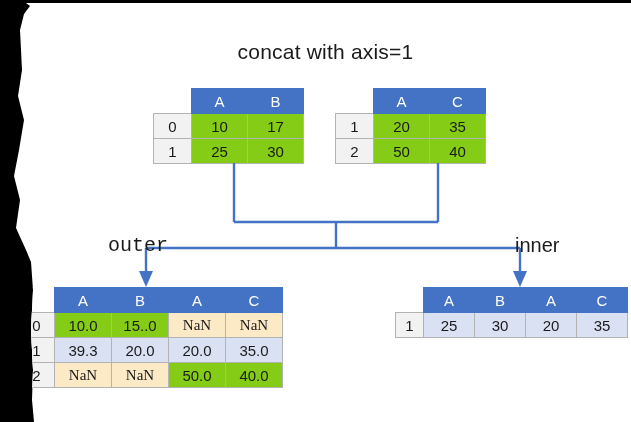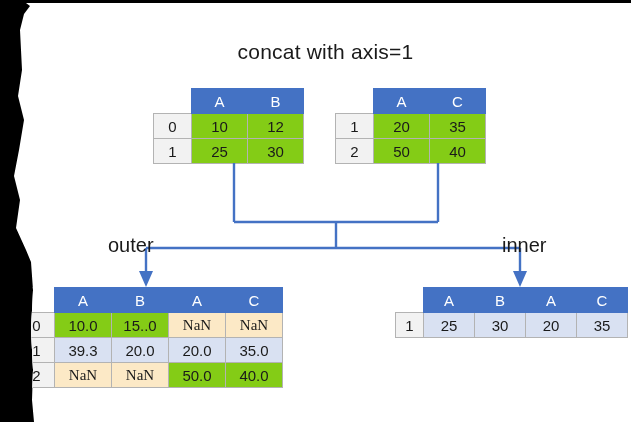--- a/index.html
+++ b/index.html
@@ -35,22 +35,22 @@
   .lbl { position: absolute; color: #1a1a1a; white-space: nowrap; margin-left: 10px; }
 
   #title {
     left: 0; top: 40px;
     width: 631px;
     text-align: center;
     font-size: 21px;
     letter-spacing: 0.2px;
   }
 
-  #outer-label { left: 98px; top: 234px; font-size: 20px; }
-  #inner-label { left: 492px; top: 234px; font-size: 20px; }
+  #outer-label { left: 98px; top: 234px; font-size: 20px; font-family: Liberation Mono, monospace; }
+  #inner-label { left: 505px; top: 234px; font-size: 20px; }
 
   
   .tbl {
     position: absolute;
     border-collapse: collapse;
     font-size: 15px;
     color: #1a1a1a;
     background: #ffffff;
   }
   .tbl td, .tbl th {
@@ -115,21 +115,21 @@
         <tr>
           <th class="corner"></th>
           <th class="hdr">A</th>
           <th class="hdr">B</th>
         </tr>
       </thead>
       <tbody>
         <tr>
           <td class="idx">0</td>
           <td class="plain">10</td>
-          <td class="plain">12</td>
+          <td class="plain">17</td>
         </tr>
         <tr>
           <td class="idx">1</td>
           <td class="plain">25</td>
           <td class="plain">30</td>
         </tr>
       </tbody>
     </table>
   <table class="tbl" id="tbl-right">
       <thead>

